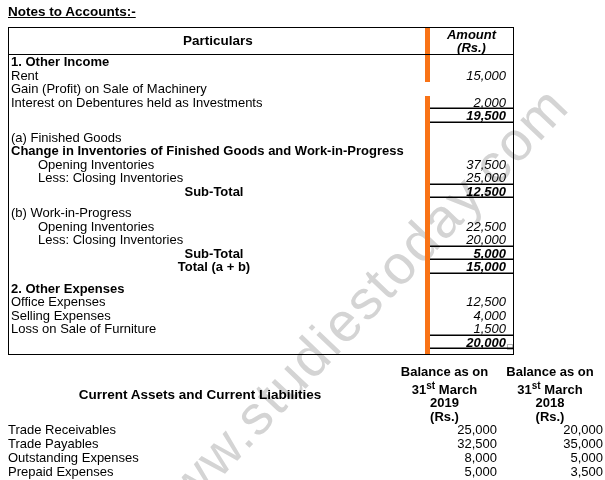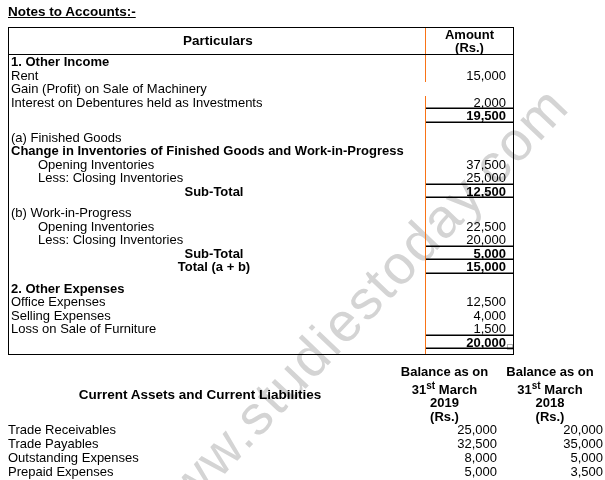--- a/index.html
+++ b/index.html
@@ -54,23 +54,24 @@
     display: flex; flex-direction: column; align-items: center; justify-content: center;
     font-weight: bold; line-height: 13px; text-align: center; padding-right: 0;
   }
   .nrow.spacer { min-height: 0; }
   .ncell-p { flex: 1; padding-left: 2px; box-sizing: border-box; }
   .ncell-p.ind { padding-left: 29px; }
   .ncell-p.r { text-align: center; padding-right: 8px; }
   .ncell-a {
     width: 88px;
     box-sizing: border-box;
-    border-left: 1px solid #f97316;
+    border-left: 5px solid #f97316;
     text-align: right;
     padding-right: 7px;
+    font-style: italic;
   }
   .ncell-a.bb { box-shadow: inset 0 -1.5px 0 #000; }
   .b { font-weight: bold; }
   
   .anchor-square {
     position: absolute;
     left: 507px; top: 344px;
     width: 6px; height: 6px;
     border: 1px solid #b3b3b3;
     background: #fff;

